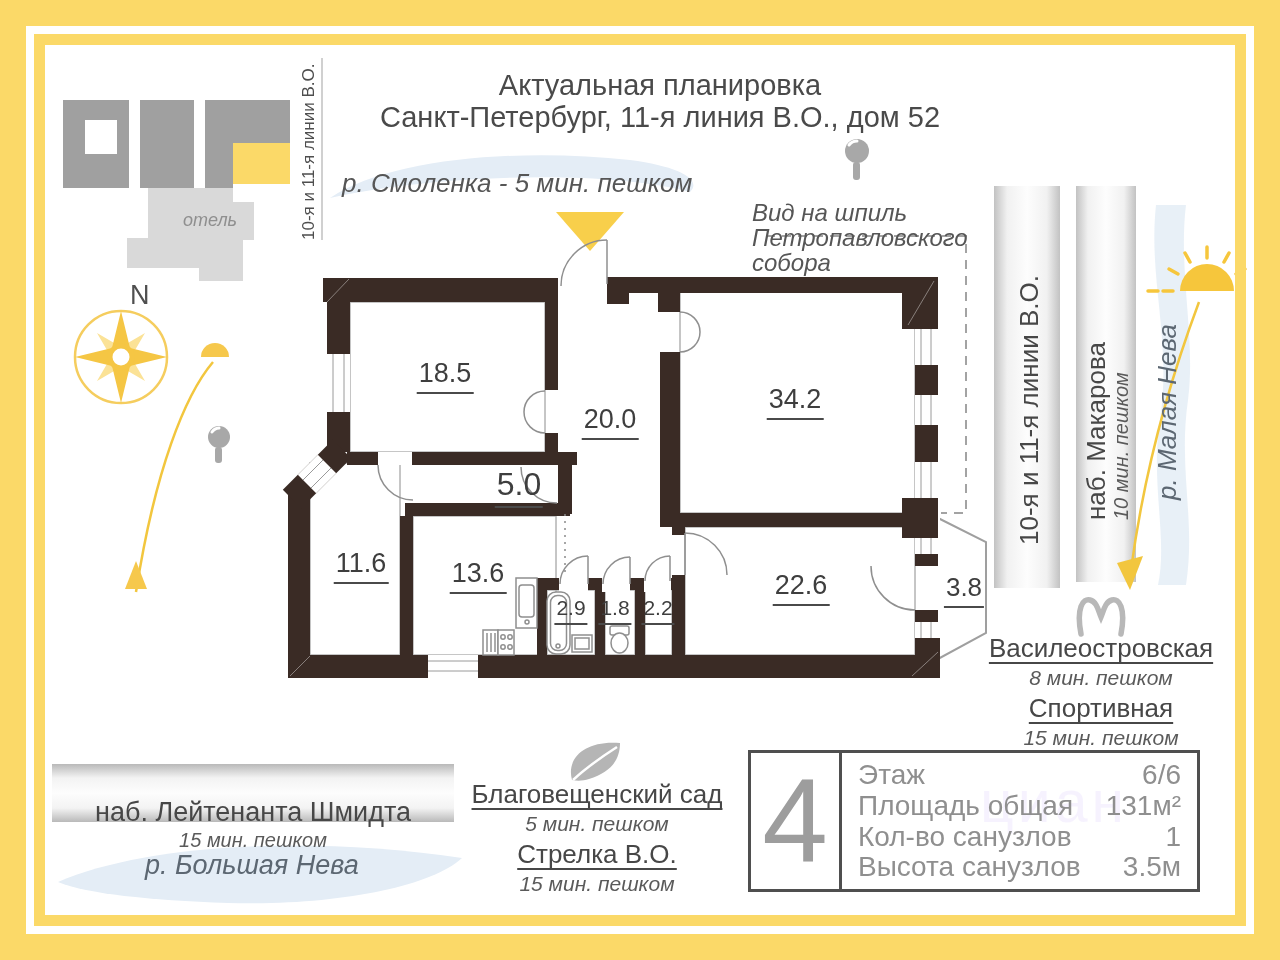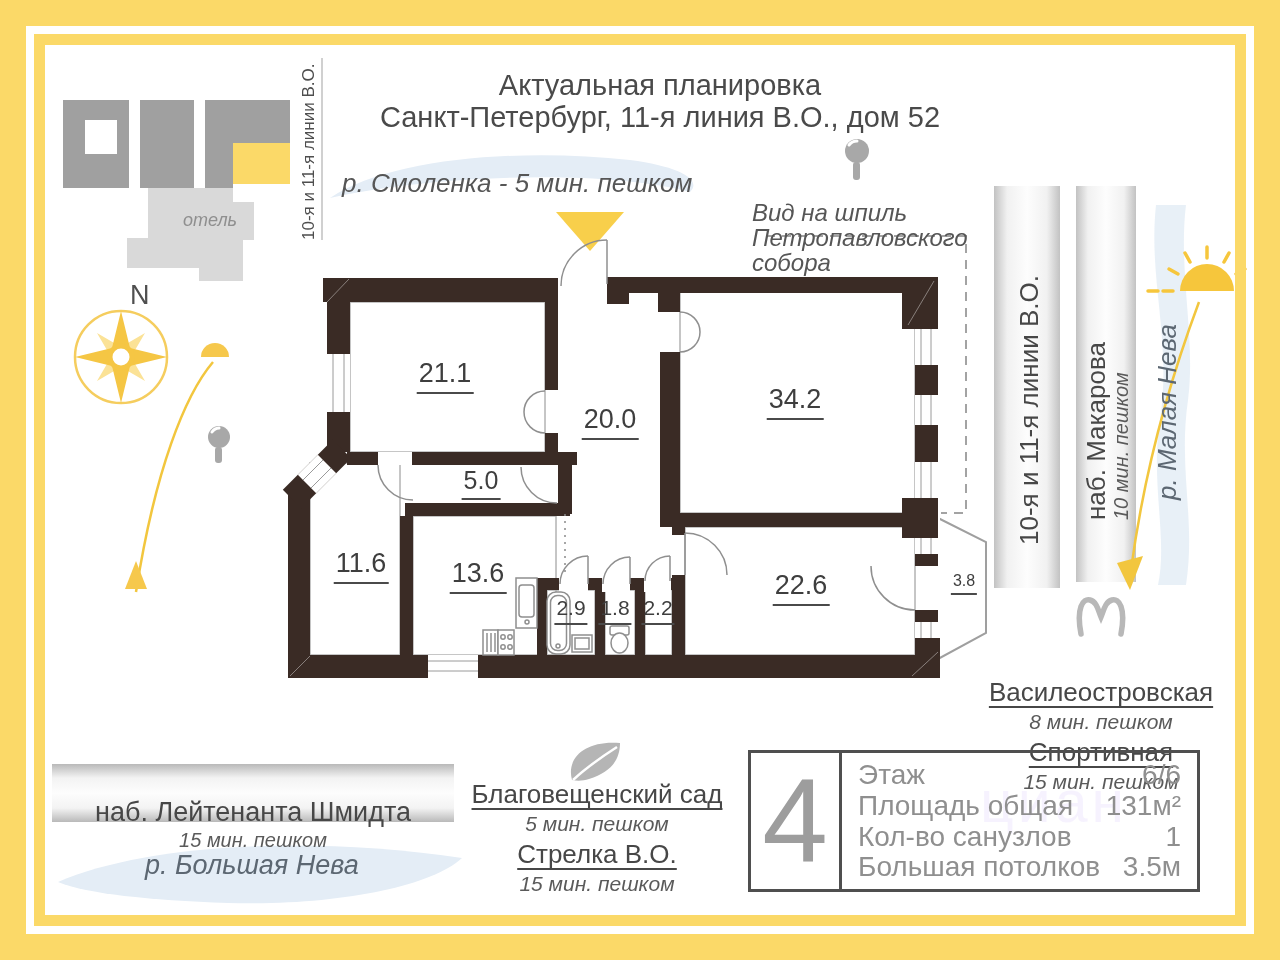--- a/index.html
+++ b/index.html
@@ -19,21 +19,21 @@
   .annot{color:#565656;}
   .road-label{font-size:26px;color:#474747;}
   .road-sub{font-size:20px;color:#5a5a5a;font-style:italic;}
   .river-label{color:#5c6772;font-style:italic;}
   .u{text-decoration:underline;text-underline-offset:5px;text-decoration-thickness:1.5px;}
   .poi{width:270px;text-align:center;line-height:1.28;}
   .poi .name{font-size:26px;color:#474747;}
   .poi .time{font-size:21px;color:#5a5a5a;font-style:italic;}
   .area-label{transform:translateX(-50%);font-size:27px;color:#3e3e3e;}
   .area-label span{display:inline-block;border-bottom:2px solid #4a4a4a;padding:0 2px 3px;}
-  .fs25{font-size:25px;} .fs23{font-size:16px;} .fs21{font-size:21px;}
+  .fs25{font-size:32px;margin-left:38px;} .fs23{font-size:26px;} .fs21{font-size:21px;}
   .info-box{left:748px;top:750px;width:446px;height:136px;border:3px solid #4f4f4f;
             display:flex;z-index:6;background:transparent;}
   .info-num{width:88px;border-right:3px solid #4f4f4f;display:flex;align-items:center;
             justify-content:center;font-size:118px;color:#9d9d9d;line-height:0.9;}
   .info-rows{flex:1;display:flex;flex-direction:column;justify-content:space-between;
              padding:7px 16px;}
   .info-row{display:flex;justify-content:space-between;font-size:28px;color:#8f8f8f;line-height:1.1;}
   .watermark{left:980px;top:768px;font-size:59px;letter-spacing:4px;color:#8b5cf6;opacity:0.07;z-index:1;}
 </style>
 </head>
@@ -267,42 +267,42 @@
   <div class="abs z5 it annot" style="left:752px;top:200px;width:212px;text-align:left;font-size:24px;line-height:1.05;">Вид на шпиль Петропавловского собора</div>
 
   <div class="abs road-band-v" style="left:994px;top:186px;width:66px;height:402px;z-index:1;"></div>
   <div class="abs road-band-v" style="left:1076px;top:186px;width:60px;height:396px;z-index:1;"></div>
 
   <div class="abs z5 vtext road-label" style="left:1014px;top:545px;">10-я и 11-я линии В.О.</div>
   <div class="abs z5 vtext road-label" style="left:1081px;top:520px;">наб. Макарова</div>
   <div class="abs z5 vtext road-sub" style="left:1110px;top:520px;">10 мин. пешком</div>
   <div class="abs z5 vtext river-label" style="left:1152px;top:500px;font-size:26px;">р. Малая Нева</div>
 
-  <div class="abs z5 poi" style="left:968px;top:632px;width:266px;margin-top:44px;">
+  <div class="abs z5 poi" style="left:968px;top:632px;width:266px;">
     <div class="name u">Василеостровская</div>
     <div class="time">8 мин. пешком</div>
     <div class="name u">Спортивная</div>
     <div class="time">15 мин. пешком</div>
   </div>
 
   <div class="abs road-band-h" style="left:52px;top:764px;width:402px;height:58px;z-index:1;"></div>
   <div class="abs z5" style="left:52px;top:768px;width:402px;text-align:center;line-height:1.2;">
     <div style="font-size:27px;color:#474747;margin-top:28px;">наб. Лейтенанта Шмидта</div>
     <div class="it" style="font-size:20px;color:#5a5a5a;">15 мин. пешком</div>
   </div>
   <div class="abs z5 river-label" style="left:145px;top:850px;font-size:27px;">р. Большая Нева</div>
 
   <div class="abs z5 poi" style="left:462px;top:778px;">
     <div class="name u">Благовещенский сад</div>
     <div class="time">5 мин. пешком</div>
     <div class="name u">Стрелка В.О.</div>
     <div class="time">15 мин. пешком</div>
   </div>
 
-  <div class="abs z5 area-label" style="left:445px;top:358px;"><span>21.1</span></div>
+  <div class="abs z5 area-label" style="left:445px;top:358px;"><span>18.5</span></div>
   <div class="abs z5 area-label" style="left:610px;top:398px;margin-top:6px;"><span>20.0</span></div>
   <div class="abs z5 area-label" style="left:795px;top:384px;"><span>34.2</span></div>
   <div class="abs z5 area-label fs25" style="left:481px;top:466px;"><span>5.0</span></div>
   <div class="abs z5 area-label" style="left:361px;top:548px;"><span>11.6</span></div>
   <div class="abs z5 area-label" style="left:478px;top:558px;"><span>13.6</span></div>
   <div class="abs z5 area-label fs21" style="left:571px;top:596px;"><span>2.9</span></div>
   <div class="abs z5 area-label fs21" style="left:615px;top:596px;"><span>1.8</span></div>
   <div class="abs z5 area-label fs21" style="left:658px;top:596px;"><span>2.2</span></div>
   <div class="abs z5 area-label" style="left:801px;top:570px;"><span>22.6</span></div>
   <div class="abs z5 area-label fs23" style="left:964px;top:572px;"><span>3.8</span></div>
@@ -318,21 +318,21 @@
       </div>
       <div class="info-row">
         <span>Площадь общая</span>
         <span>131м²</span>
       </div>
       <div class="info-row">
         <span>Кол-во санузлов</span>
         <span>1</span>
       </div>
       <div class="info-row">
-        <span>Большая потолков</span>
+        <span>Высота санузлов</span>
         <span>3.5м</span>
       </div>
     </div>
   </div>
 
   <div class="frame-outer"></div>
   <div class="frame-inner"></div>
 </div>
 
 </body></html>

